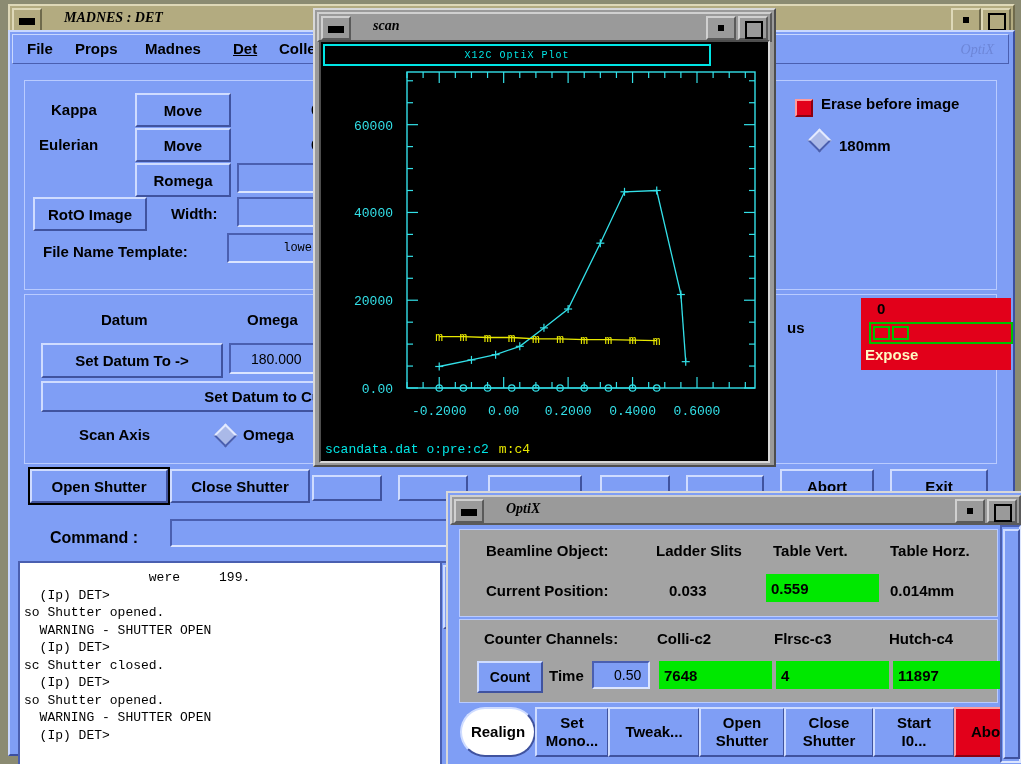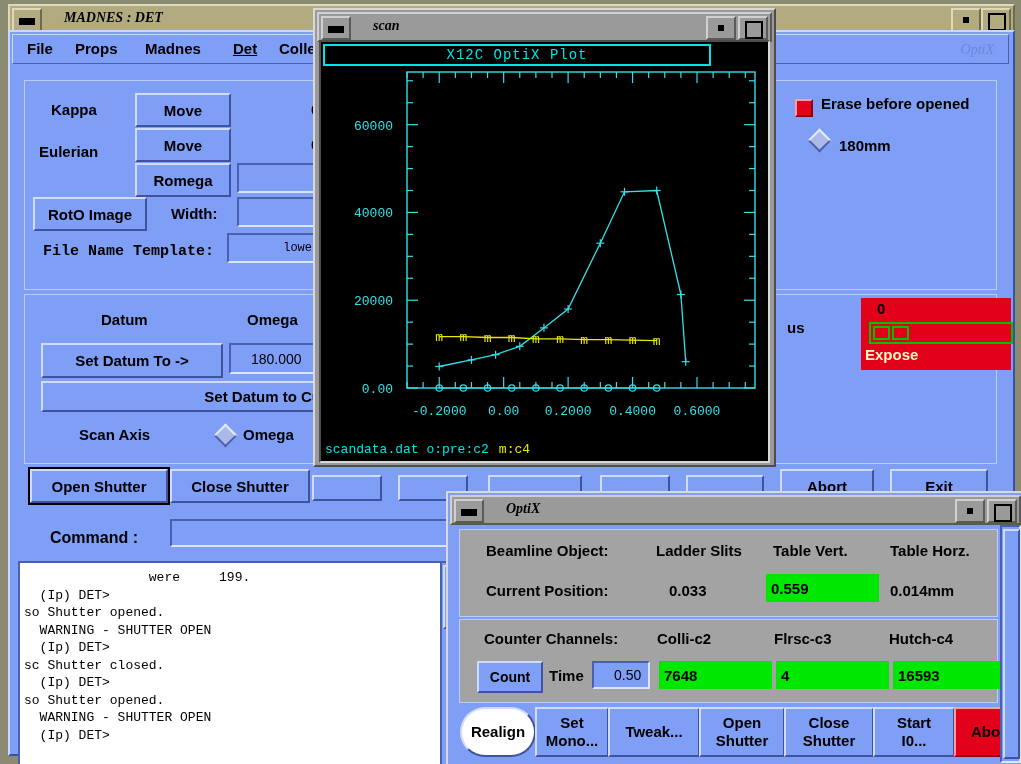--- a/index.html
+++ b/index.html
@@ -64,21 +64,21 @@
   #term pre{margin:0;padding:6px 4px;font-family:"Liberation Mono",monospace;font-size:13px;line-height:17.5px;color:#000;white-space:pre;}
   .vscroll{position:absolute;background:#7f9ef5;border-top:2px solid #4a5fb0;border-left:2px solid #4a5fb0;border-right:2px solid #dbe5ff;border-bottom:2px solid #dbe5ff;}
   .vthumb{position:absolute;left:1px;width:13px;background:#7f9ef5;border-top:2px solid #cfdcff;border-left:2px solid #cfdcff;border-right:2px solid #40539f;border-bottom:2px solid #40539f;}
 
   
   #scan{left:313px;top:8px;width:459px;height:455px;background:#9a9a9a;
       border-top:2px solid #d8d8d8;border-left:2px solid #d8d8d8;border-right:2px solid #4d4d4d;border-bottom:2px solid #4d4d4d;}
   #scan-inner{position:absolute;left:4px;top:30px;width:447px;height:419px;background:#000;
       border-top:2px solid #4d4d4d;border-left:2px solid #4d4d4d;border-right:2px solid #d8d8d8;border-bottom:2px solid #d8d8d8;}
   #plot-title{position:absolute;left:2px;top:2px;width:388px;height:22px;border:2px solid #00e5e5;box-sizing:border-box;
-      color:#00e5e5;font-family:"Liberation Mono",monospace;font-size:14px;display:flex;align-items:center;justify-content:center;letter-spacing:1px;}
+      color:#00e5e5;font-family:"Liberation Mono",monospace;font-size:10px;display:flex;align-items:center;justify-content:center;letter-spacing:1px;}
   #plot-svg{position:absolute;left:0;top:26px;}
   #plot-status{position:absolute;left:4px;bottom:4px;font-family:"Liberation Mono",monospace;font-size:13px;color:#00e5e5;letter-spacing:0px;}
   #plot-status .y{color:#e8e800;}
 
   
   #optixwin{left:446px;top:491px;width:575px;height:273px;background:#7f9ef5;
       border-top:2px solid #d8d8d8;border-left:2px solid #d8d8d8;border-right:2px solid #4d4d4d;border-bottom:2px solid #4d4d4d;}
   #optixwin .tb-grey{height:26px;}
   .obox{position:absolute;background:#a3a3a3;border:1px solid #b9cbff;}
   .green{position:absolute;background:#00e800;display:flex;align-items:center;padding-left:5px;
@@ -121,36 +121,36 @@
         <div class="menuitem" style="left:220px;text-decoration:underline;">Det</div>
         <div class="menuitem" style="left:266px;">Collect</div>
         <div id="optix-label">OptiX</div>
       </div>
 
       <div class="group" style="left:14px;top:48px;width:971px;height:208px;">
         <div class="lbl" style="left:26px;top:20px;">Kappa</div>
         <div class="btn" style="left:110px;top:12px;width:92px;height:30px;">Move</div>
         <div class="lbl" style="left:286px;top:20px;">0</div>
 
-        <div class="lbl" style="left:14px;top:55px;margin-top:7px;">Eulerian</div>
+        <div class="lbl" style="left:14px;top:55px;">Eulerian</div>
         <div class="btn" style="left:110px;top:47px;width:92px;height:30px;">Move</div>
         <div class="lbl" style="left:286px;top:55px;">0</div>
 
         <div class="btn" style="left:110px;top:82px;width:92px;height:30px;">Romega</div>
         <div class="field" style="left:212px;top:82px;width:82px;height:30px;"></div>
 
         <div class="btn" style="left:8px;top:116px;width:110px;height:30px;">RotO Image</div>
         <div class="lbl" style="left:138px;top:124px;margin-left:8px;">Width:</div>
         <div class="field" style="left:212px;top:116px;width:82px;height:30px;"></div>
 
-        <div class="lbl" style="left:18px;top:162px;font-family:Liberation Mono, monospace;">File Name Template:</div>
+        <div class="lbl" style="left:18px;top:162px;">File Name Template:</div>
         <div class="field mono" style="left:202px;top:152px;width:170px;height:30px;">lower_ca</div>
 
         <div class="chk" style="left:770px;top:18px;"></div>
-        <div class="lbl" style="left:796px;top:14px;">Erase before opened</div>
+        <div class="lbl" style="left:796px;top:14px;">Erase before image</div>
         <div class="diamond" style="left:786px;top:51px;"></div>
         <div class="lbl" style="left:814px;top:56px;">180mm</div>
       </div>
 
       <div class="group" style="left:14px;top:262px;width:971px;height:168px;">
         <div class="lbl" style="left:76px;top:16px;">Datum</div>
         <div class="lbl" style="left:222px;top:16px;">Omega</div>
 
         <div class="btn" style="left:16px;top:48px;width:178px;height:31px;">Set Datum To -&gt;</div>
         <div class="field" style="left:204px;top:48px;width:118px;height:31px;font-weight:normal;">180.000</div>
@@ -391,21 +391,21 @@
       <div class="lbl" style="left:197px;top:10px;">Colli-c2</div>
       <div class="lbl" style="left:314px;top:10px;">Flrsc-c3</div>
       <div class="lbl" style="left:429px;top:10px;">Hutch-c4</div>
 
       <div class="btn" style="left:17px;top:41px;width:62px;height:28px;font-size:14px;">Count</div>
       <div class="lbl" style="left:89px;top:47px;">Time</div>
       <div class="field" style="left:132px;top:41px;width:58px;height:28px;font-weight:normal;">0.50</div>
 
       <div class="green" style="left:199px;top:41px;width:113px;height:28px;">7648</div>
       <div class="green" style="left:316px;top:41px;width:113px;height:28px;">4</div>
-      <div class="green" style="left:433px;top:41px;width:113px;height:28px;">16593</div>
+      <div class="green" style="left:433px;top:41px;width:113px;height:28px;">11897</div>
     </div>
 
     <div id="optix-buttons">
         <div class="obtn white" style="left: 12px; top: 214px; width: 72px; height: 46px;">
           <span>Realign</span>
         </div>
         <div class="obtn" style="left: 87px; top: 214px; width: 70px; height: 46px;">
           <span>Set</span>
           <span>Mono...</span>
         </div>

